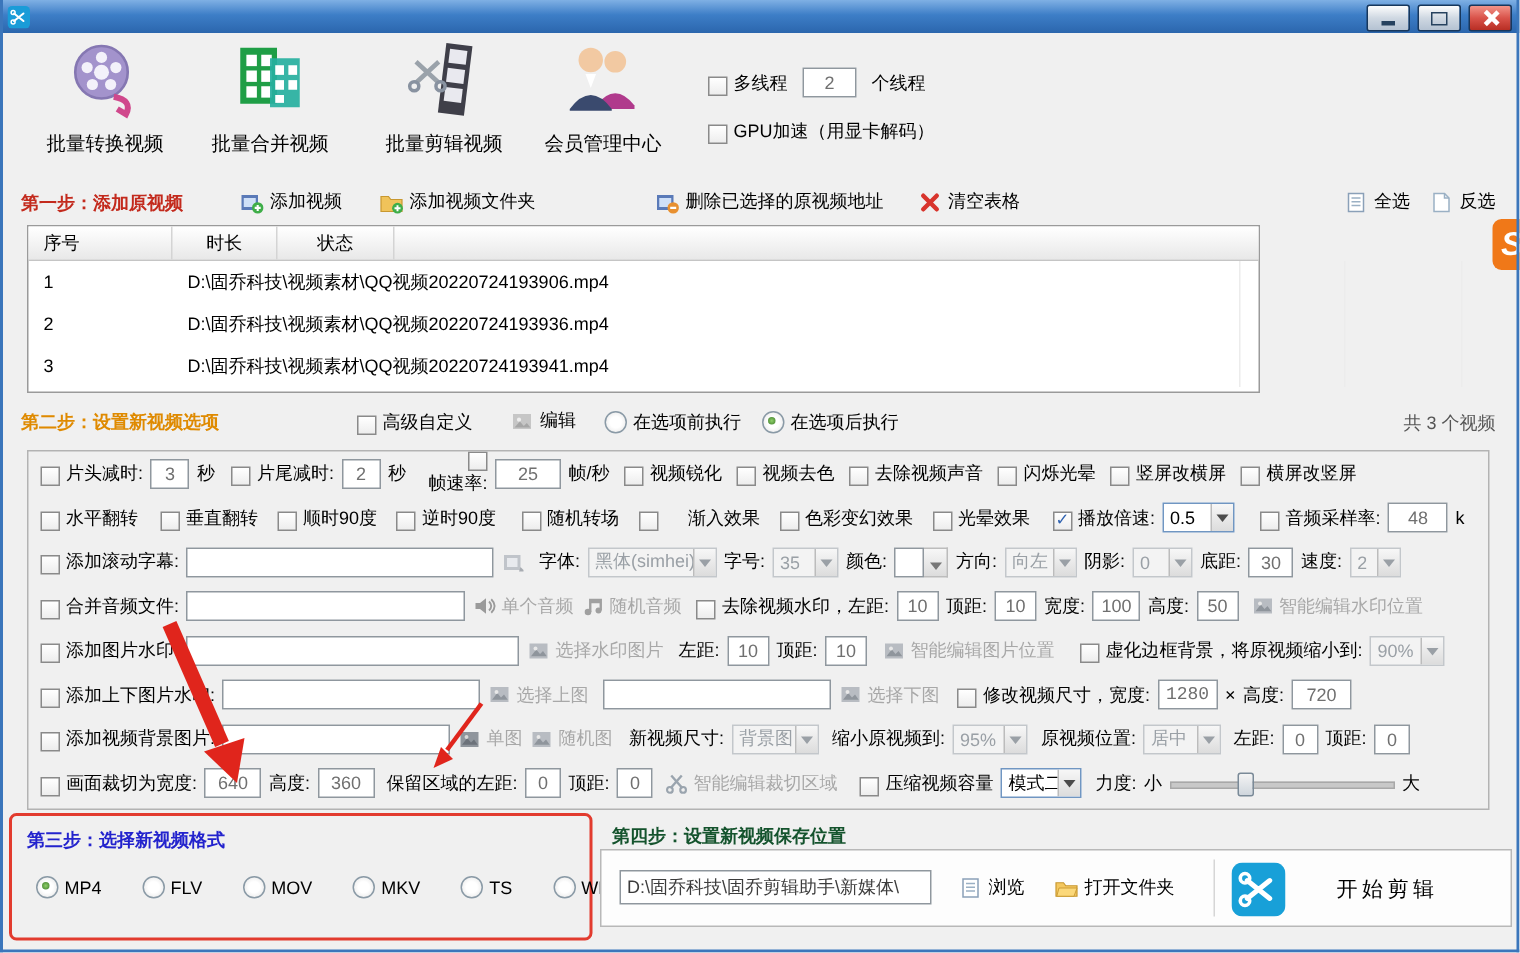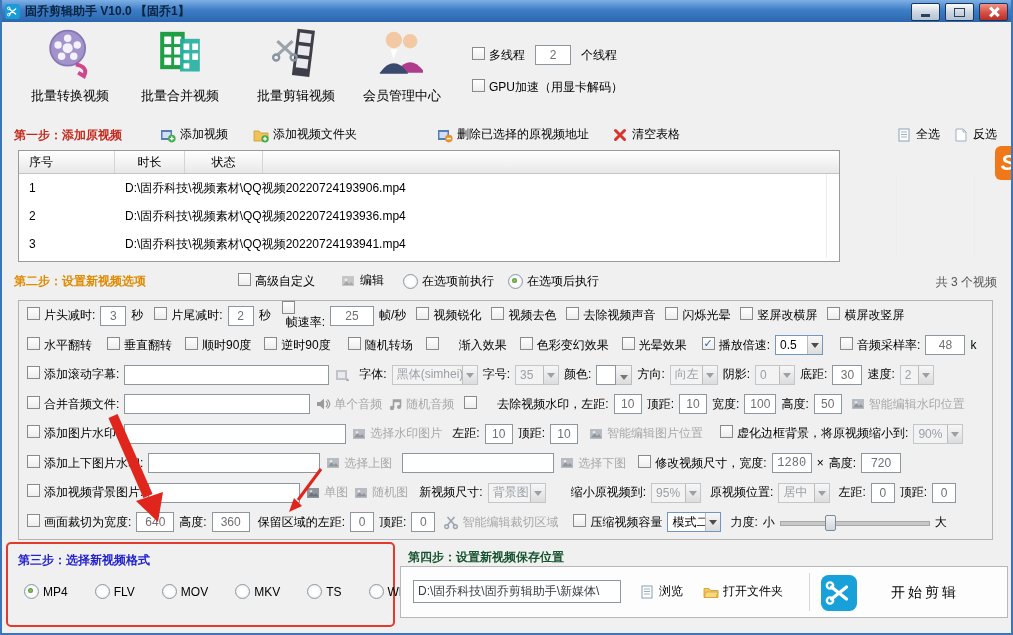--- a/index.html
+++ b/index.html
@@ -17,21 +17,21 @@
   .wbtn.close{background:linear-gradient(#f29489,#d9534a 50%,#b82e24)}
   .g-min{width:9px;height:3px;background:#26425f;margin-top:7px}
   .g-max{width:9px;height:7px;border:1.5px solid #26425f}
   .g-x{position:relative;width:10px;height:10px}
   .g-x::before,.g-x::after{content:"";position:absolute;left:4px;top:-1px;width:2.5px;height:12px;background:#fff}
   .g-x::before{transform:rotate(45deg)}.g-x::after{transform:rotate(-45deg)}
   
   .appbtn{position:absolute;top:26px;width:100px;text-align:center;cursor:pointer}
   .bigicon svg{width:56px;height:56px;display:inline-block}
   .bigl{display:block;margin-top:2px;font-size:13px}
-  .cb{display:inline-flex;align-items:flex-start;cursor:pointer}
+  .cb{display:inline-flex;align-items:flex-end;cursor:pointer}
   .cbbox{width:13px;height:13px;border:1px solid #8a8a8a;background:linear-gradient(#fff,#ededed);
      display:inline-flex;align-items:center;justify-content:center;font-size:11px;line-height:1;
      color:#2f62b0;font-weight:bold;box-sizing:border-box;flex:none}
   .cblab{margin-left:4px;white-space:nowrap}
   .tin{height:20px;border:1px solid #8f979e;background:#fff;text-align:center;color:#707070;
      font-family:inherit;font-size:12px;box-sizing:border-box;padding:0 2px}
   .mtwrap{position:absolute;left:472px;top:45px;display:flex;align-items:center}
   .mtwrap .tin{margin:0 10px;width:36px}
   .gpuwrap{position:absolute;left:472px;top:79px}
   
@@ -106,21 +106,20 @@
 
 <div class="titlebar">
   <span class="appicon">
     <svg viewBox="0 0 24 24">
         <rect width="24" height="24" rx="5" fill="#1a9cd8"></rect>
         <path d="M7 8 L17 16 M7 16 L17 8" stroke="#fff" stroke-width="2.2" stroke-linecap="round"></path>
         <circle cx="6" cy="7" r="2.1" fill="none" stroke="#fff" stroke-width="1.6"></circle>
         <circle cx="6" cy="17" r="2.1" fill="none" stroke="#fff" stroke-width="1.6"></circle>
       </svg>
   </span>
-  <span class="apptitle">固乔剪辑助手 V10.0  【固乔1】</span>
   <span class="winbtns">
     <span class="wbtn">
         <span class="g-min"></span>
       </span>
     <span class="wbtn">
         <span class="g-max"></span>
       </span>
     <span class="wbtn close">
         <span class="g-x"></span>
       </span>
@@ -483,21 +482,21 @@
         <span class="ic">
           <svg viewBox="0 0 16 16">
             <path d="M6.5 12 V4 h7 v7" stroke="#a0a0a0" stroke-width="1.6" fill="none"></path>
             <path d="M6.5 4 h7 v2.2 h-7 z" fill="#a0a0a0"></path>
             <circle cx="5" cy="12" r="2.2" fill="#a0a0a0"></circle>
             <circle cx="12" cy="11" r="2" fill="#a0a0a0"></circle>
           </svg>
         </span>
         <span class="gbl">随机音频</span>
       </span>
-      <span class="ctl cb" style="margin-left: 5px; gap: 16px;">
+      <span class="ctl cb" style="margin-left: 5px;">
         <span class="cbbox"></span>
         <span class="cblab">去除视频水印，左距:</span>
       </span>
       <input class="ctl tin" value="10" style="width: 28px;">
       <span class="ctl lab">顶距:</span>
       <input class="ctl tin" value="10" style="width: 28px;">
       <span class="ctl lab">宽度:</span>
       <input class="ctl tin" value="100" style="width: 32px;">
       <span class="ctl lab">高度:</span>
       <input class="ctl tin" value="50" style="width: 28px;">
@@ -611,21 +610,21 @@
             <circle cx="6" cy="6.3" r="1.3" fill="#e8e8e8"></circle>
           </svg>
         </span>
         <span class="gbl">随机图</span>
       </span>
       <span class="ctl lab" style="margin-left: 6px;">新视频尺寸:</span>
       <span class="ctl sel dis" style="width: 58px;">
         <span class="selv">背景图</span>
         <span class="selarw"></span>
       </span>
-      <span class="ctl lab" style="margin-left: 20px;">缩小原视频到:</span>
+      <span class="ctl lab" style="margin-left: 4px;">缩小原视频到:</span>
       <span class="ctl sel dis" style="width: 50px;">
         <span class="selv">95%</span>
         <span class="selarw"></span>
       </span>
       <span class="ctl lab" style="margin-left: 4px;">原视频位置:</span>
       <span class="ctl sel dis" style="width: 52px;">
         <span class="selv">居中</span>
         <span class="selarw"></span>
       </span>
       <span class="ctl lab" style="margin-left: 3px;">左距:</span>

